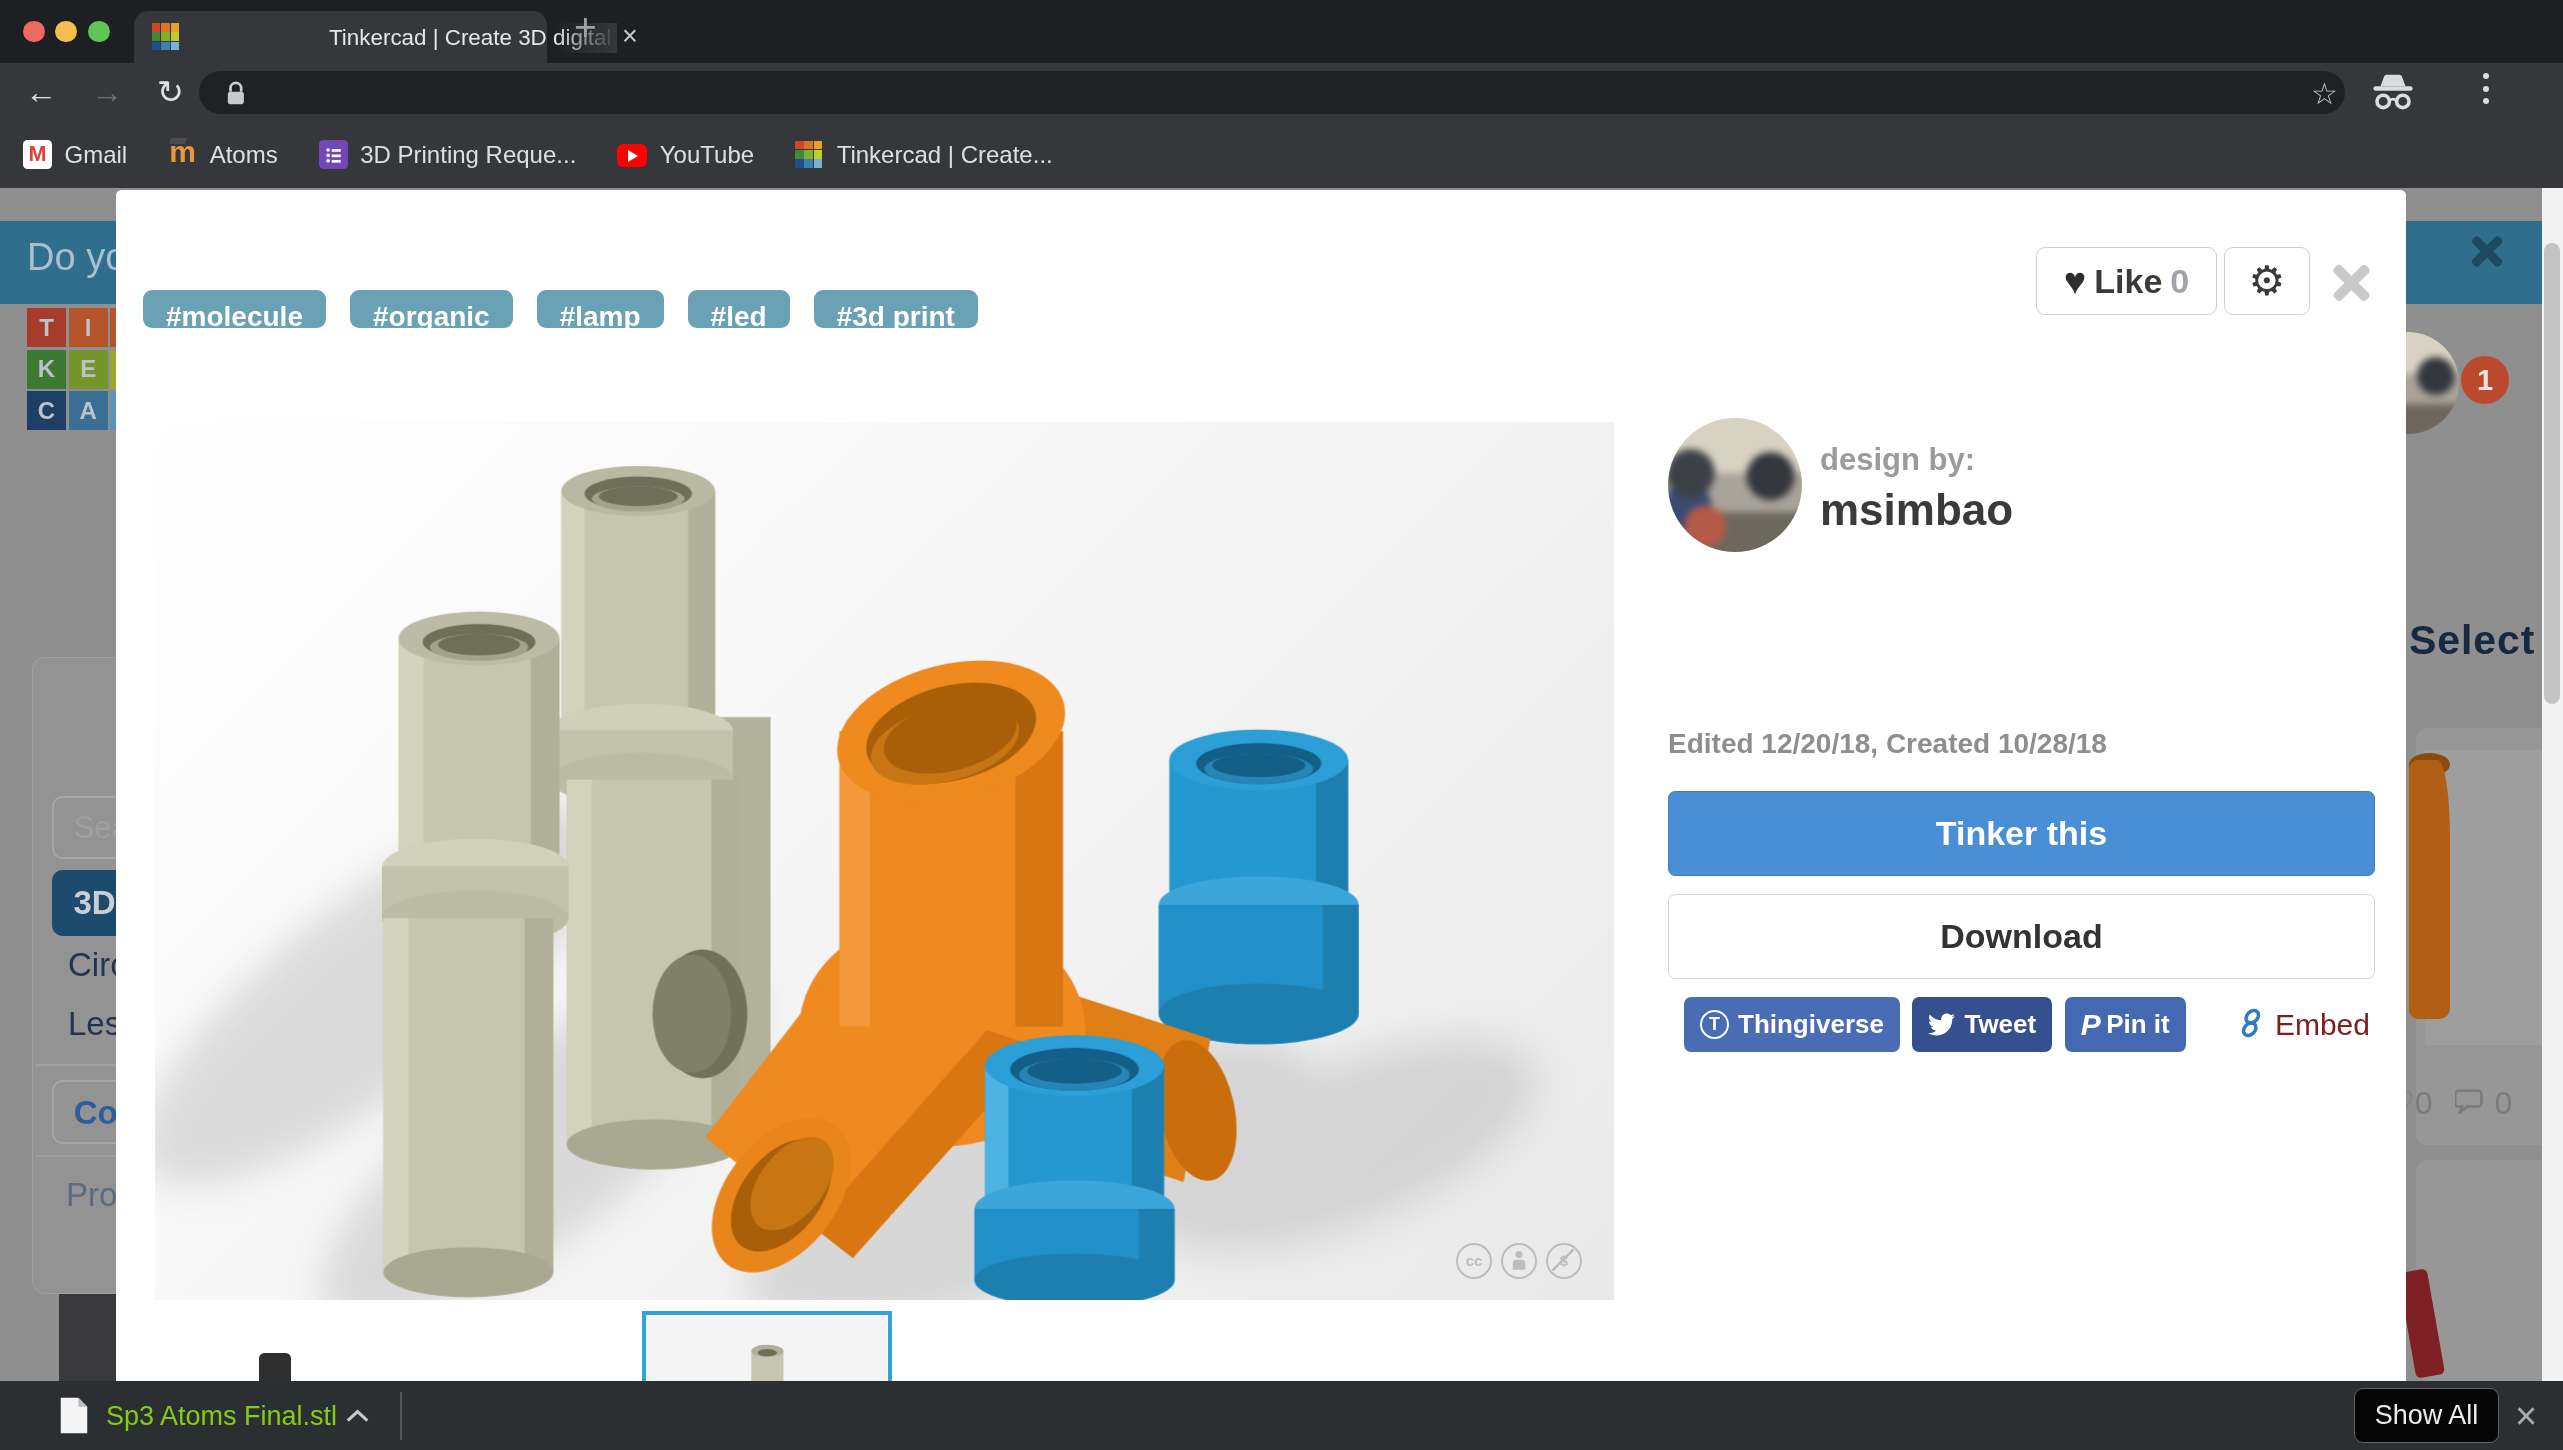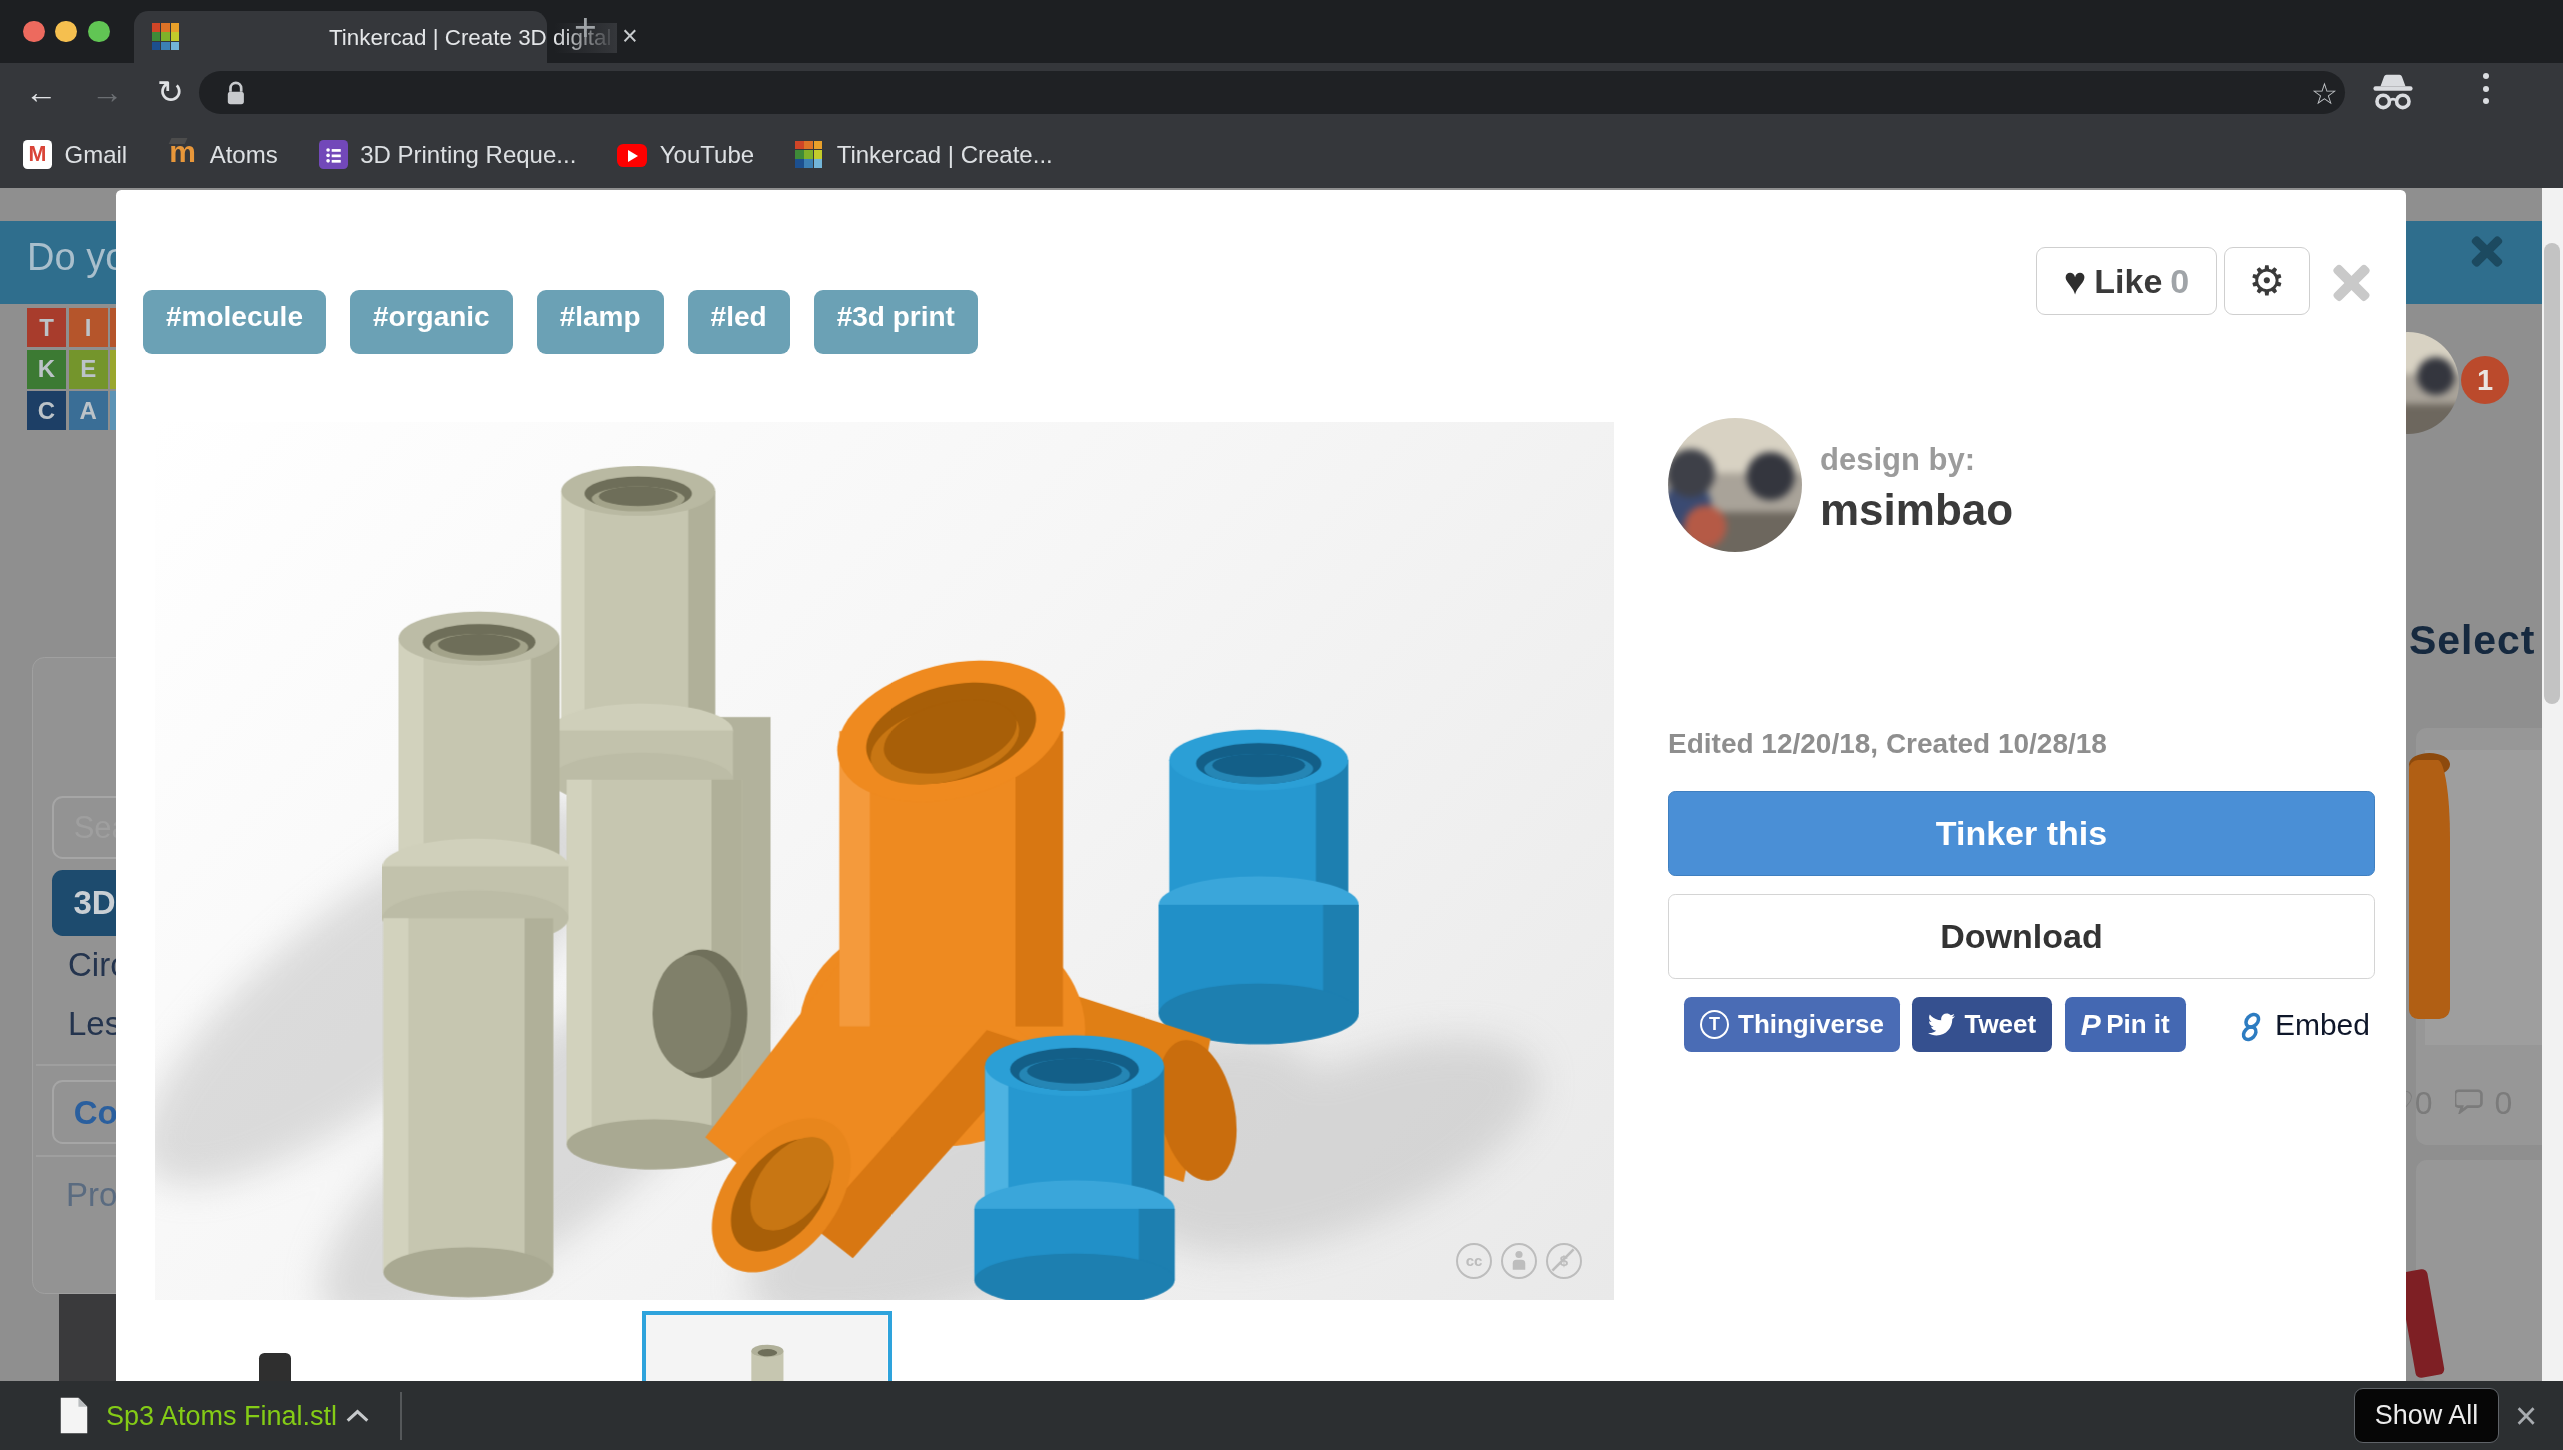--- a/index.html
+++ b/index.html
@@ -72,21 +72,21 @@
       radial-gradient(circle at 74% 44%, #34363e 0 17%, rgba(0,0,0,0) 18%),
       radial-gradient(circle at 18% 64%, #3a4a72 0 15%, rgba(0,0,0,0) 16%),
       linear-gradient(#d8d2c3 0 42%, #a9a399 42% 68%, #6d675e 68% 100%);}
   .badge1{left:2461px;top:356px;width:48px;height:48px;border-radius:50%;background:#bb4a2c;z-index:1;
           color:#e9e4e0;font-weight:bold;font-size:29px;display:flex;align-items:center;justify-content:center;}
 
   
   .modal{left:116px;top:190px;width:2290px;height:1260px;background:#fff;border-radius:5.4px 5.4px 0 0;z-index:5;}
   .m-title{left:27px;top:32px;font-size:43px;font-weight:bold;color:#373430;letter-spacing:-0.4px;}
   .tagrow{left:27px;top:100px;display:flex;gap:24px;}
-  .tag{height:64px;line-height:54px;padding:0 23px;border-radius:9px;background:#6ba1b5;color:#fff;font-weight:bold;font-size:28px;}
+  .tag{height:38px;line-height:54px;padding:0 23px;border-radius:9px;background:#6ba1b5;color:#fff;font-weight:bold;font-size:28px;}
   .likebtn{left:1920px;top:57px;width:181px;height:68px;background:#fff;border:1.8px solid #cfcfcf;border-radius:9px;
            display:flex;align-items:center;justify-content:center;gap:8px;box-sizing:border-box;}
   .likebtn .hrt{font-size:38px;color:#2e2e2e;line-height:1;}
   .likebtn .lbl{font-size:34px;font-weight:bold;color:#3a3a3a;}
   .likebtn .cnt{font-size:34px;font-weight:bold;color:#a0a4a8;}
   .gearbtn{left:2108px;top:57px;width:86px;height:68px;background:#fff;border:1.8px solid #cfcfcf;border-radius:9px;
            display:flex;align-items:center;justify-content:center;font-size:41px;color:#3a3a3a;box-sizing:border-box;}
   .mclose{left:2216px;top:73px;width:39px;height:39px;}
   .mclose .xbar{width:45px;height:9.8px;background:#c9c9c9;top:15px;left:-2.7px;}
   .xbar.r45{transform:rotate(45deg);} .xbar.r-45{transform:rotate(-45deg);}
@@ -105,21 +105,21 @@
   .dates{left:1552px;top:538px;font-size:28px;font-weight:bold;color:#8e8e8e;}
   .tinker{left:1552px;top:601px;width:707px;height:85px;background:#4a8fd6;border:0.9px solid #3f7fc0;border-radius:7.2px;
           color:#fff;font-weight:bold;font-size:34px;display:flex;align-items:center;justify-content:center;box-sizing:border-box;}
   .dl{left:1552px;top:704px;width:707px;height:85px;background:#fff;border:1.8px solid #d4d4d4;border-radius:7.2px;
       color:#333;font-weight:bold;font-size:34px;display:flex;align-items:center;justify-content:center;box-sizing:border-box;}
   .sharerow{left:1568px;top:807px;width:686px;height:55px;display:flex;gap:12.5px;align-items:center;}
   .sharebtn{height:55px;border-radius:7.2px;color:#fff;font-weight:bold;font-size:26px;display:flex;align-items:center;gap:9px;padding:0 16px;}
   .tv{background:#4a6cb5;} .tw{background:#35508f;} .pi{background:#4468b2;}
   .tv-circle{width:29px;height:29px;border:2.7px solid #fff;border-radius:50%;display:flex;align-items:center;justify-content:center;font-size:18px;box-sizing:border-box;}
   .p-glyph{font-size:30px;font-weight:bold;font-style:italic;margin-right:-3.6px;}
-  .embed{margin-left:auto;display:flex;align-items:flex-end;gap:9px;color:#0f172a;font-size:30px;}
+  .embed{margin-left:auto;display:flex;align-items:flex-start;gap:9px;color:#7f1d1d;font-size:30px;}
 
   
   .dlbar{left:0;top:1381px;width:2563px;height:70px;background:#2c2f31;z-index:10;}
   .fname{left:106px;top:0;line-height:70px;font-size:27px;color:#84cc16;}
   .dldiv{left:400px;top:10.7px;width:1.8px;height:48px;background:#55585a;}
   .showall{left:2354px;top:7.2px;width:145px;height:55px;background:#060606;border:1.8px solid #5f6368;border-radius:9px;
            color:#ececec;font-size:27px;display:flex;align-items:center;justify-content:center;box-sizing:border-box;}
   .dlclose{left:2515px;top:0;line-height:70px;font-size:38px;color:#a7abaf;}
 </style>
 </head>

